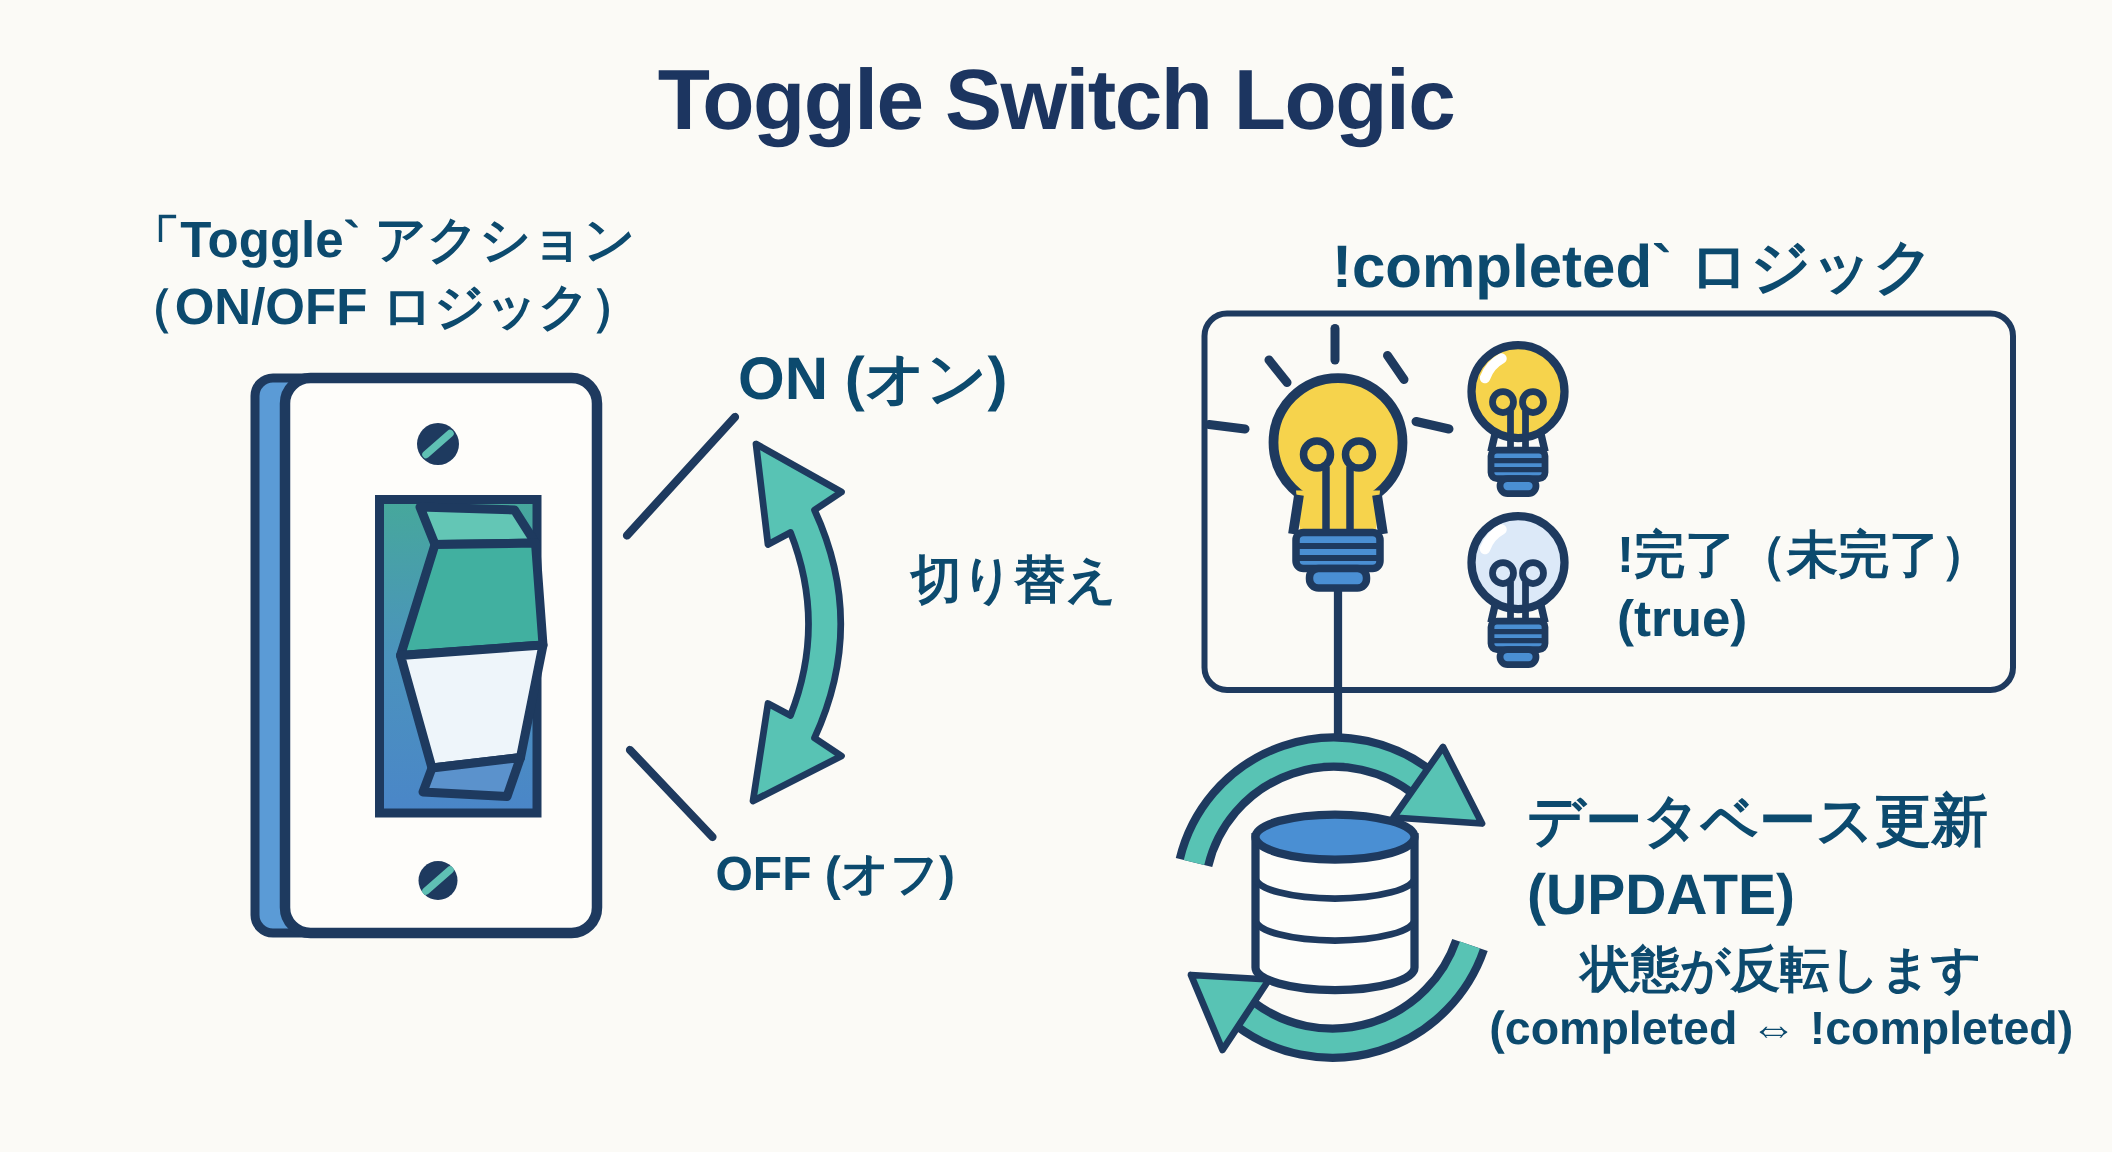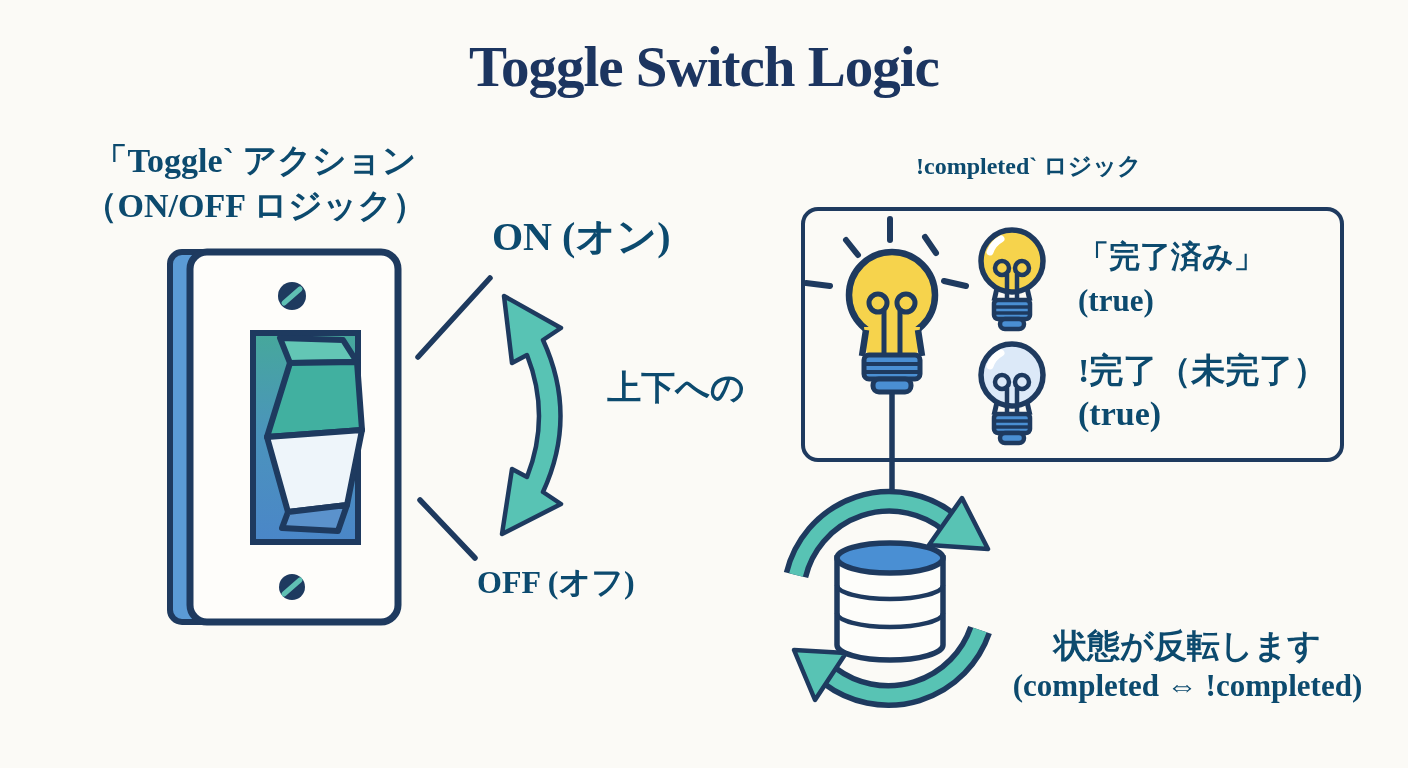--- a/index.html
+++ b/index.html
@@ -1,34 +1,34 @@
 <!DOCTYPE html>
 <html><head>
 <meta charset="utf-8">
 <style>
   html,body{margin:0;padding:0;background:#e8e8e8;}
   .canvas{
     position:relative;width:1408px;height:768px;overflow:hidden;
     background:#fbfaf6;
-    font-family:Liberation Serif, serif;
+    font-family:Liberation Sans, sans-serif;
     color:#1e3a5f;
   }
   .gfx{position:absolute;left:0;top:0;pointer-events:none;}
   .txt{position:absolute;font-weight:700;color:#0c4a6e;white-space:nowrap;}
   .title{
     left:0;right:0;top:34px;text-align:center;
     font-size:57px;font-weight:800;letter-spacing:-1px;color:#1c3560;
   }
   .toggle-label{left:55px;top:138px;width:400px;text-align:center;
     font-size:34px;line-height:45px;}
-  .on-label{left:492px;top:209px;font-size:40px;}
+  .on-label{left:492px;top:225px;font-size:40px;}
   .off-label{left:477px;top:561px;font-size:32px;}
   .updown-label{left:596px;top:366px;width:160px;text-align:center;
     font-size:34px;line-height:43px;}
-  .logic-heading{left:888px;top:150px;font-size:24px;margin-left:28px;}
+  .logic-heading{left:888px;top:150px;font-size:40px;}
   .true-label{left:1078px;top:235px;font-size:31px;line-height:44px;}
   .false-label{left:1078px;top:349px;font-size:34px;line-height:43px;}
   .db-label{left:1018px;top:524px;font-size:38px;line-height:49px;}
   .invert-label{left:980px;top:626px;width:415px;text-align:center;
     font-size:33px;line-height:40px;}
   .invert-label .sub{font-size:31px;}
   .ln{display:block;}
 </style>
 </head>
 <body>
@@ -149,34 +149,34 @@
 
   <div class="txt toggle-label">
     <span class="ln">「Toggle` アクション</span>
     <span class="ln">（ON/OFF ロジック）</span>
   </div>
 
   <div class="txt on-label">ON (オン)</div>
   <div class="txt off-label">OFF (オフ)</div>
 
   <div class="txt updown-label">
-    <span class="ln">上下への</span>
+    <span class="ln">切り替え</span>
   </div>
 
   <div class="txt logic-heading">!completed` ロジック</div>
 
-  <div class="txt true-label">
-    <span class="ln">「完了済み」</span>
-    <span class="ln">(true)</span>
-  </div>
 
   <div class="txt false-label">
     <span class="ln">!完了（未完了）</span>
     <span class="ln">(true)</span>
   </div>
 
+  <div class="txt db-label">
+    <span class="ln">データベース更新</span>
+    <span class="ln">(UPDATE)</span>
+  </div>
 
   <div class="txt invert-label">
     <span class="ln">状態が反転します</span>
     <span class="ln sub">(completed ⇔ !completed)</span>
   </div>
 
 </div>
 
 </body></html>

